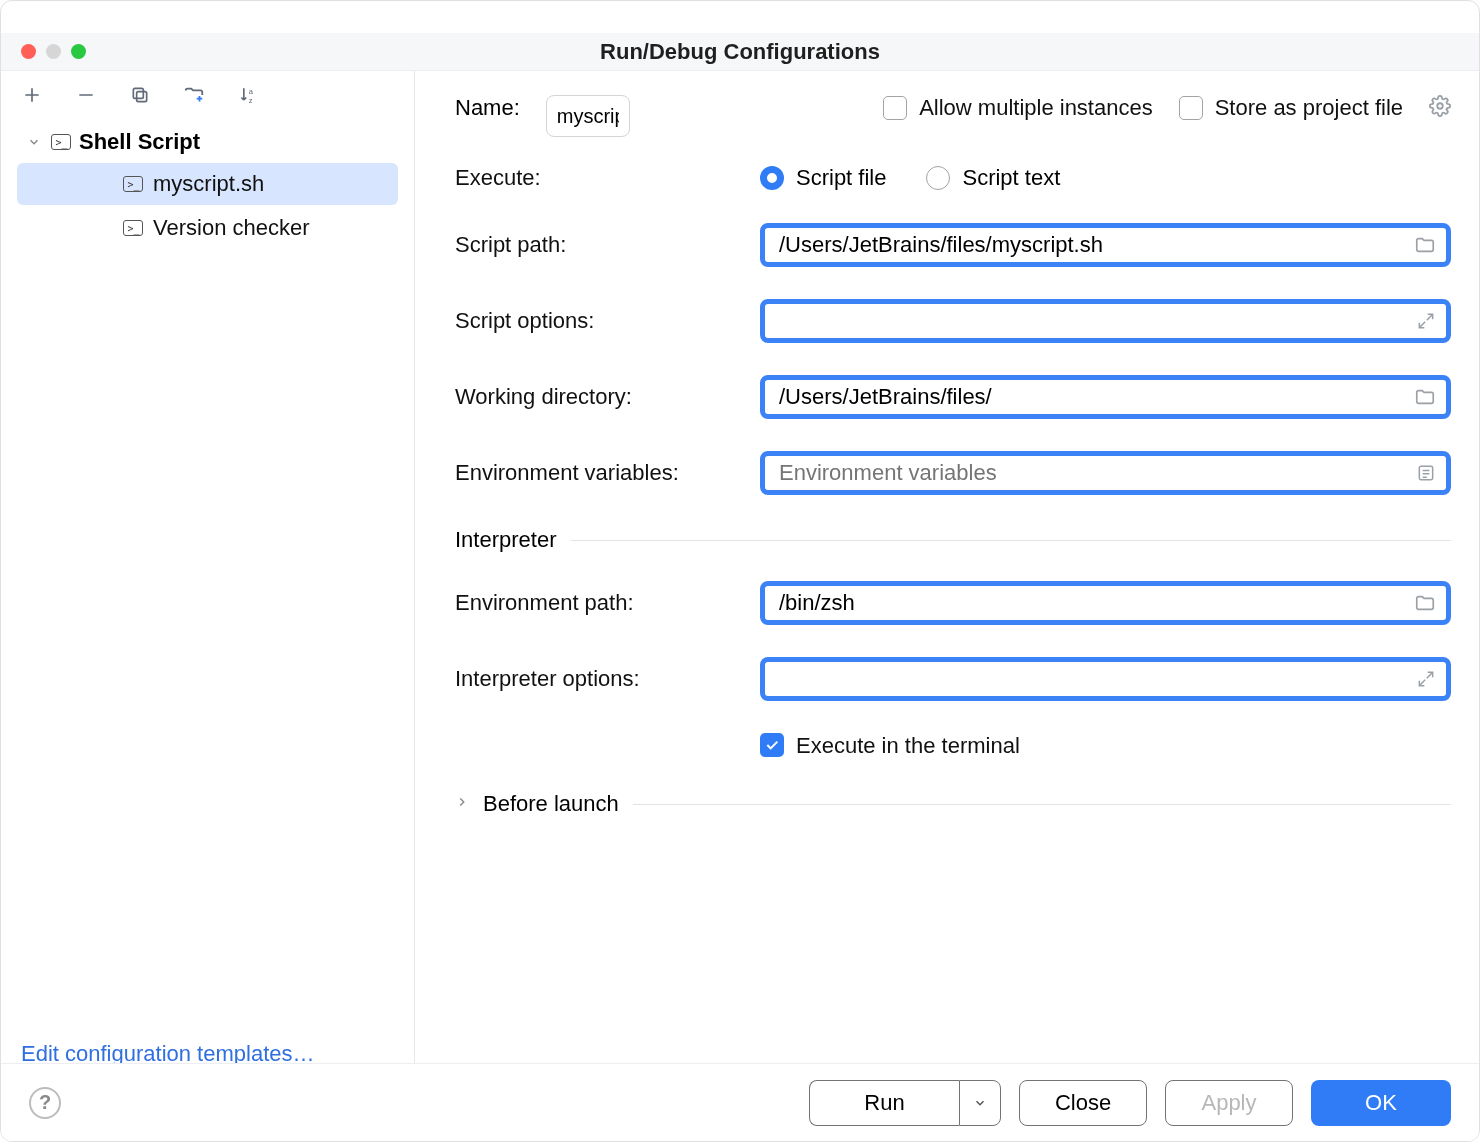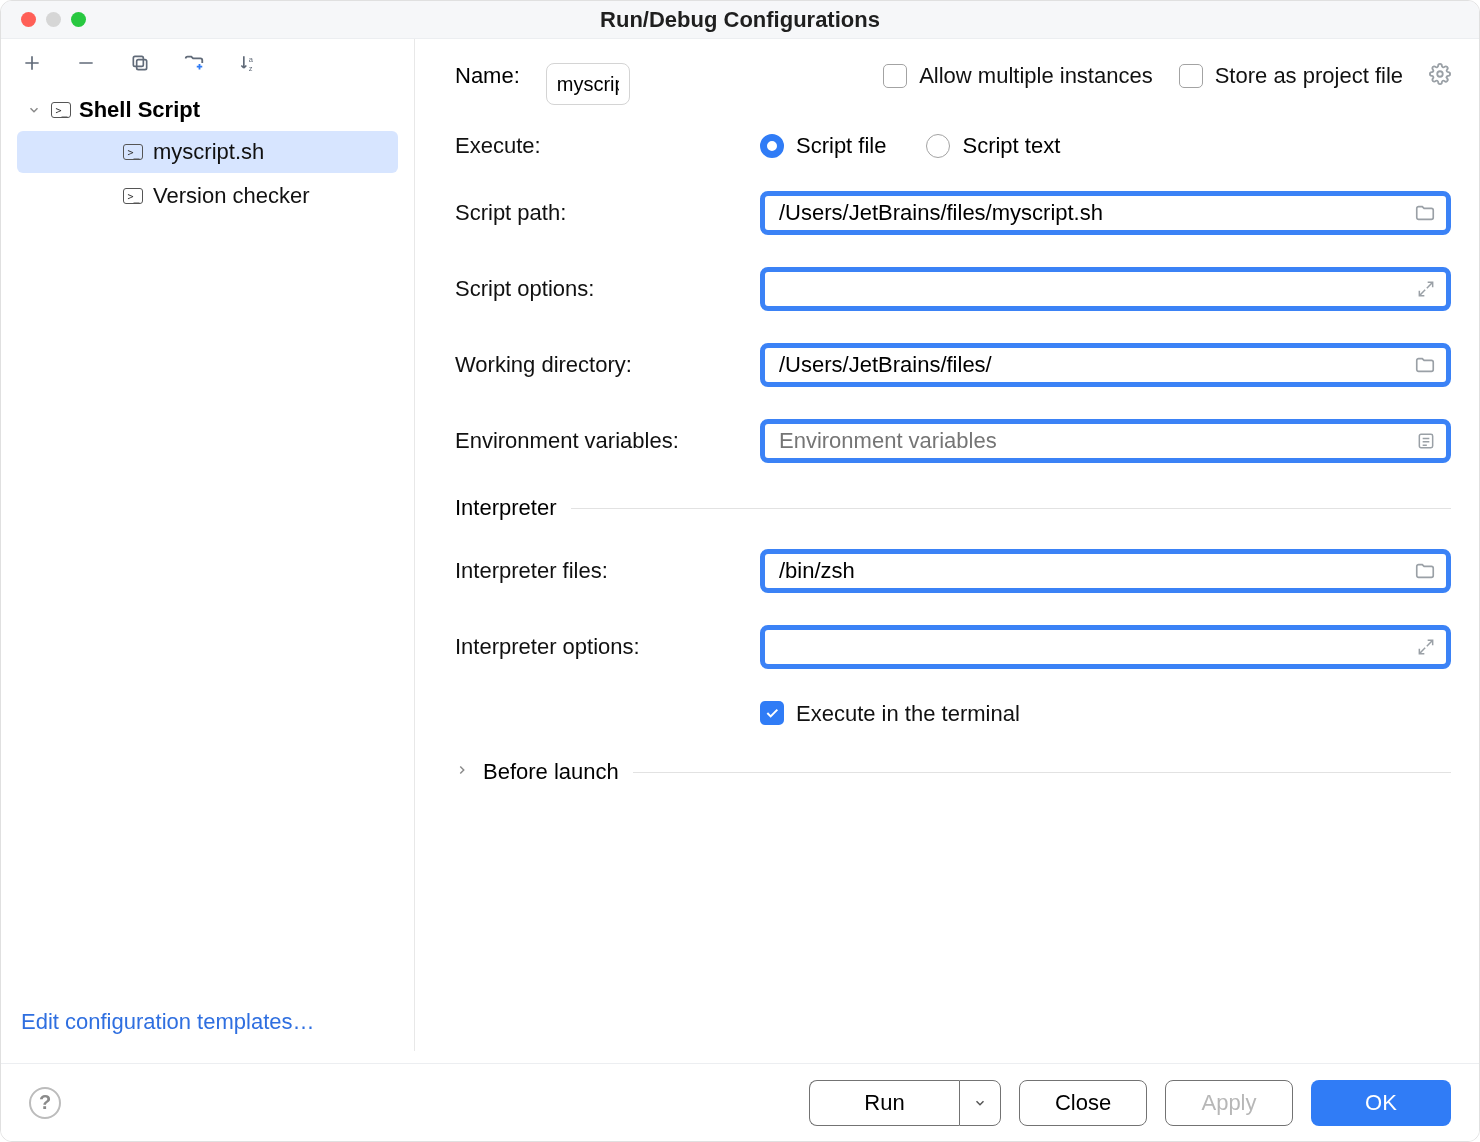--- a/index.html
+++ b/index.html
@@ -1,20 +1,20 @@
 <!DOCTYPE html>
 <html><head>
 <meta charset="utf-8">
 <style>
   * { box-sizing: border-box; margin: 0; padding: 0; }
   html, body { width: 1480px; height: 1142px; font-family: -apple-system, "Helvetica Neue", Arial, sans-serif; background:#fff; }
   body { border:1px solid #e0e0e0; border-radius:12px; overflow:hidden; position:relative; }
 
   
-  .titlebar { height:38px; display:flex; align-items:center; position:relative; background:#f6f7f9; border-bottom:1px solid #eceef1; }
+  .titlebar { height:38px; display:flex; align-items:center; position:relative; background:#f6f7f9; border-bottom:1px solid #eceef1;margin-top:32px; }
   .traffic { display:flex; gap:10px; margin-left:20px; }
   .traffic .dot { width:15px; height:15px; border-radius:50%; }
   .dot.red{background:#ff5f57;} .dot.yellow{background:#d6d6d6;} .dot.green{background:#28c840;}
   .title { position:absolute; left:0; right:0; text-align:center; font-weight:700; font-size:22px; color:#1f1f1f; }
 
   
   .wrap { display:flex; height:calc(100% - 50px - 78px); }
   .sidebar { width:414px; border-right:1px solid #e8e8e8; display:flex; flex-direction:column; }
 
   .sidebar-tools { height:48px; display:flex; align-items:center; gap:28px; padding:0 18px; }
@@ -228,21 +228,21 @@
         </span>
       </div>
     </div>
 
     <div class="section-head">
       <span class="txt">Interpreter</span>
       <span class="line"></span>
     </div>
 
     <div class="row">
-      <div class="lbl">Interpreter files:</div>
+      <div class="lbl">Environment path:</div>
       <div class="text-input field">
         <input value="/bin/zsh" style="">
         <span class="trail">
           <svg width="22" height="22" viewBox="0 0 24 24" fill="none" stroke="currentColor" stroke-width="1.8">
               <path d="M3 7a2 2 0 0 1 2-2h4l2 2h8a2 2 0 0 1 2 2v8a2 2 0 0 1-2 2H5a2 2 0 0 1-2-2z"></path>
             </svg>
         </span>
       </div>
     </div>
 

